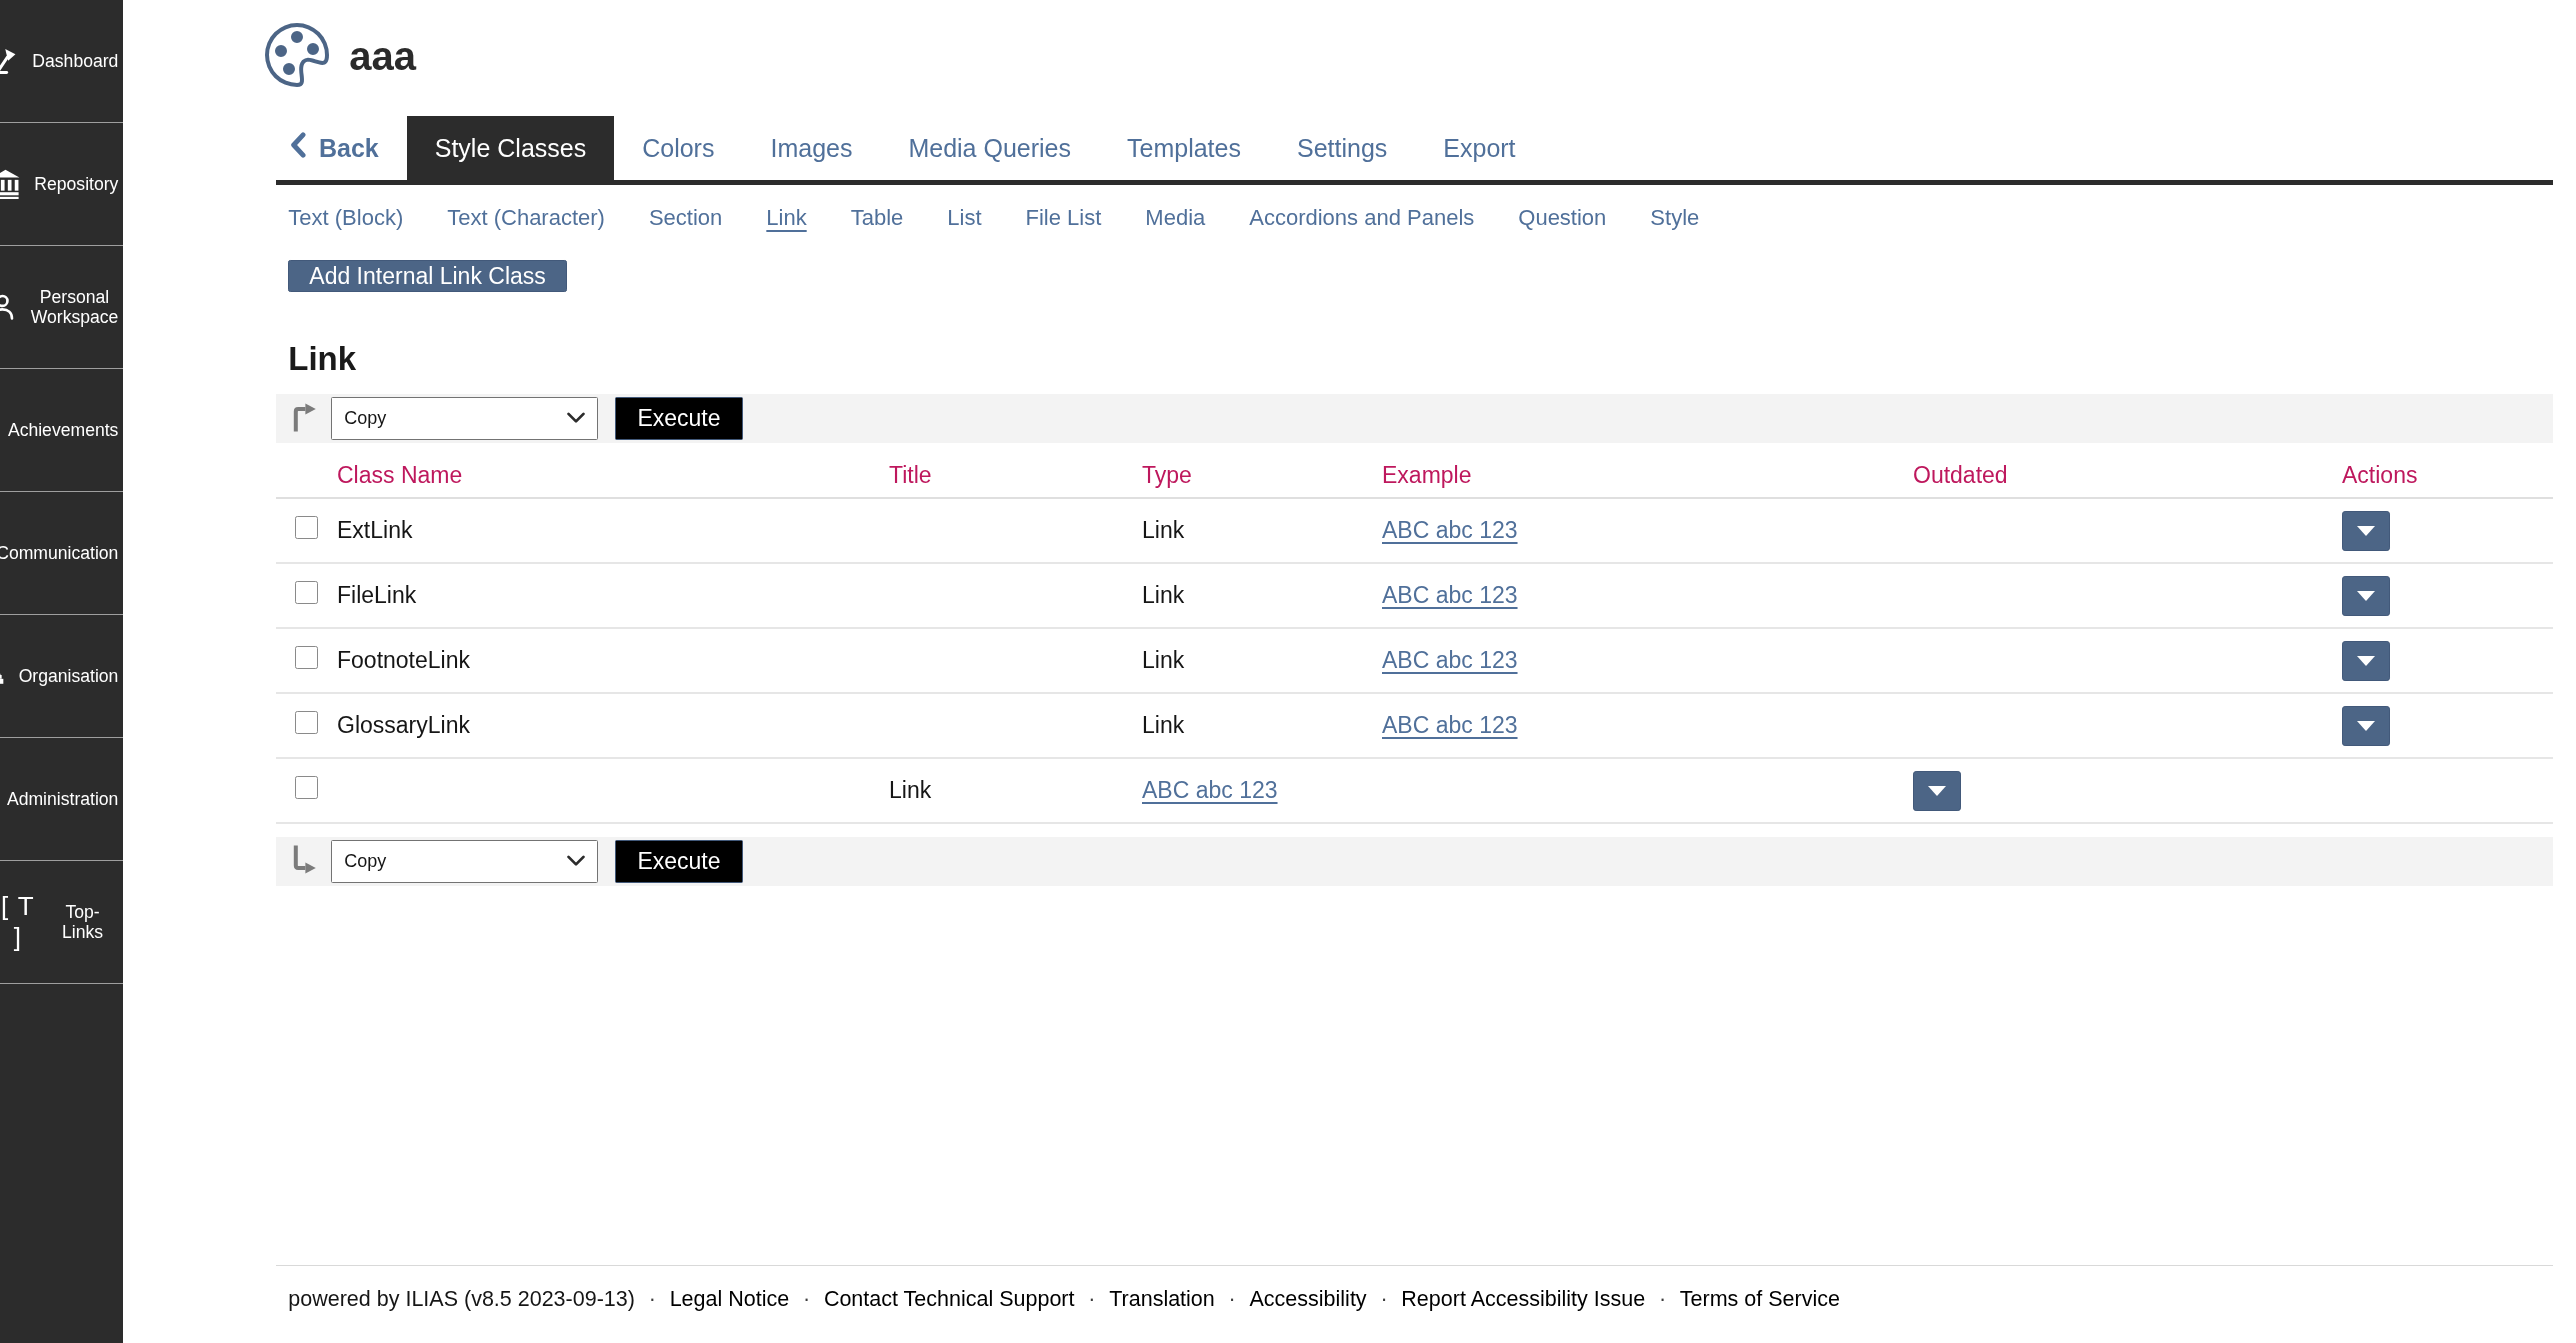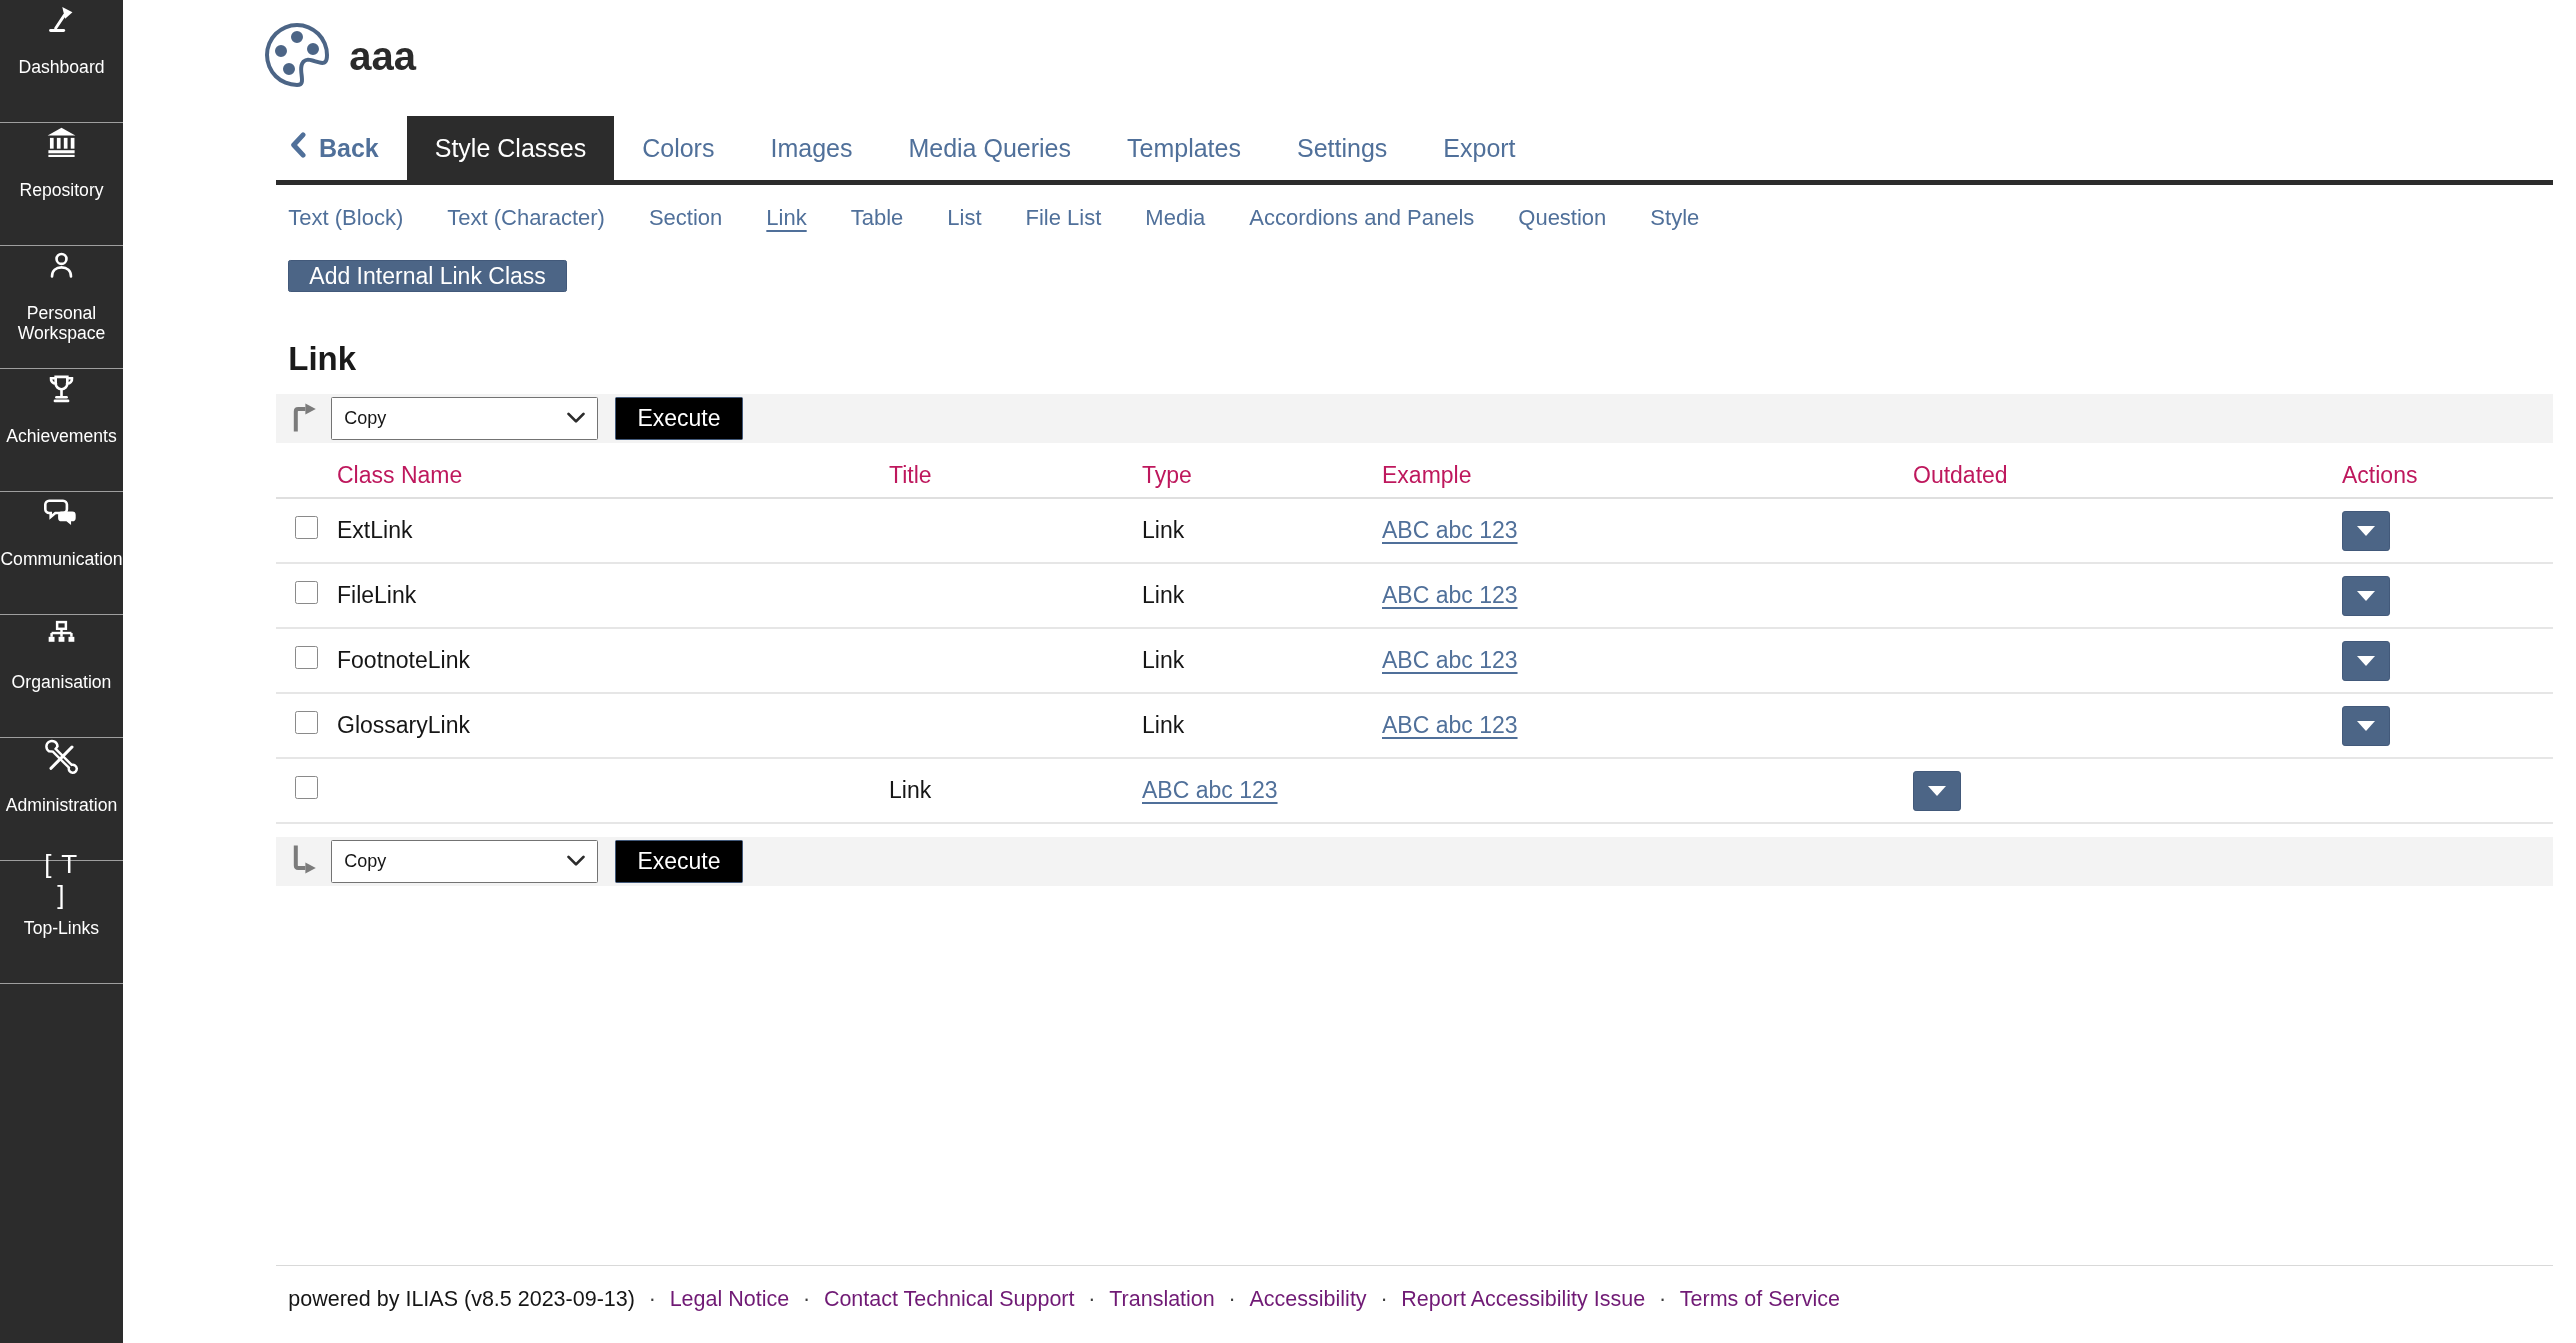--- a/index.html
+++ b/index.html
@@ -9,22 +9,22 @@
     background:#ffffff; color:#161616;
     display:flex;
   }
 
   
   .sidebar {
     width:123px; min-width:123px; height:100%;
     background:#2c2c2c; display:flex; flex-direction:column;
   }
   .sb-item {
-    height:123px; display:flex; flex-direction:column;
-    align-items:center; justify-content:flex-start; gap:19px;
+    height:123px; display:flex; flex-direction:row;
+    align-items:center; justify-content:flex-end; gap:6px;
     border-bottom:1.5px solid rgba(255,255,255,0.55);
     cursor:pointer; color:#ffffff; text-align:center;
   }
   .sb-item .sb-icon { width:38px; height:38px; display:flex; align-items:center; justify-content:center; }
   .sb-item .sb-label { font-size:17.6px; line-height:1.15; padding:0 4.6px; }
   .sb-glyph { font-size:26px; letter-spacing:1.5px; color:#fff; }
   .sb-filler { flex:1; }
 
   
   .main {
@@ -96,21 +96,21 @@
 
   .bulkbar.bottom { margin-top:12.3px; }
 
   .spacer { flex:1; }
 
   
   .footer {
     border-top:1.5px solid #d9d9d9; padding:21.5px 0 32px 12.3px;
     font-size:21.5px; color:#161616; display:flex; align-items:center; flex-wrap:wrap; gap:0 7.7px;
   }
-  .footer a { color:#701a75; text-decoration:none; cursor:pointer;text-align:right; }
+  .footer a { color:#000000; text-decoration:none; cursor:pointer;text-align:right; }
   .footer .dot { color:#3c3c3c; padding:0 6.1px; }
 </style>
 </head>
 <body>
 
 <aside class="sidebar">
 
   <div class="sb-item">
     <span class="sb-icon">
       <svg width="35" height="35" viewBox="0 0 24 24">

